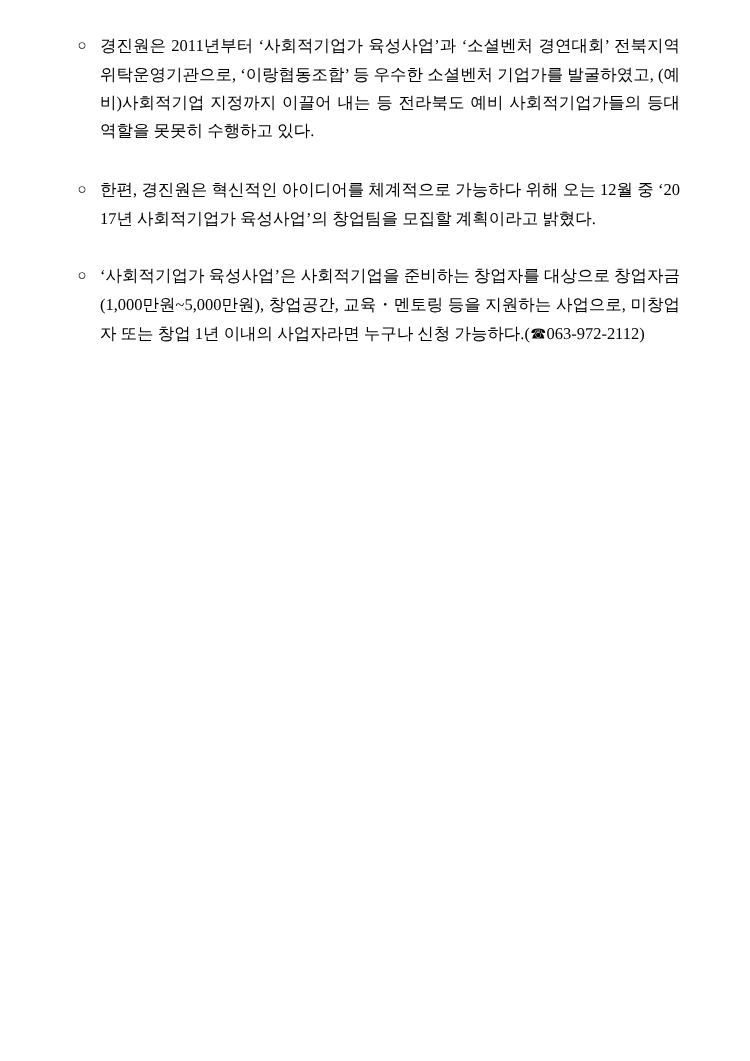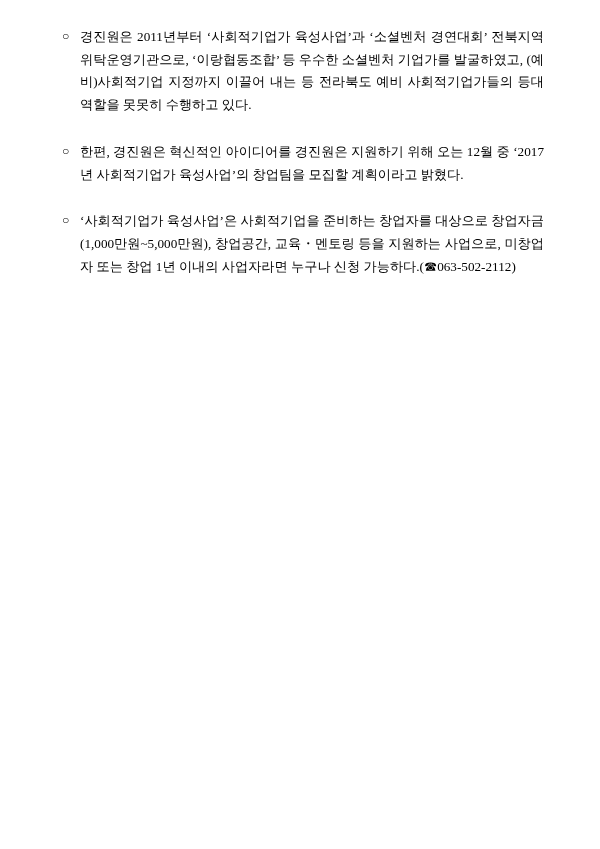--- a/index.html
+++ b/index.html
@@ -47,21 +47,21 @@
 
 <div class="page">
 
   <p class="para">
     <span class="bullet">○</span>
     <span class="body-text">경진원은 2011년부터 ‘사회적기업가 육성사업’과 ‘소셜벤처 경연대회’ 전북지역 위탁운영기관으로, ‘이랑협동조합’ 등 우수한 소셜벤처 기업가를 발굴하였고, (예비)사회적기업 지정까지 이끌어 내는 등 전라북도 예비 사회적기업가들의 등대 역할을 못못히 수행하고 있다.</span>
   </p>
 
   <p class="para">
     <span class="bullet">○</span>
-    <span class="body-text">한편, 경진원은 혁신적인 아이디어를 경진원은 지원하기 위해 오는 12월 중 ‘2017년 사회적기업가 육성사업’의 창업팀을 모집할 계획이라고 밝혔다.</span>
+    <span class="body-text">한편, 경진원은 혁신적인 아이디어를 체계적으로 가능하다 위해 오는 12월 중 ‘2017년 사회적기업가 육성사업’의 창업팀을 모집할 계획이라고 밝혔다.</span>
   </p>
 
   <p class="para">
     <span class="bullet">○</span>
-    <span class="body-text">‘사회적기업가 육성사업’은 사회적기업을 준비하는 창업자를 대상으로 창업자금(1,000만원~5,000만원), 창업공간, 교육・멘토링 등을 지원하는 사업으로, 미창업자 또는 창업 1년 이내의 사업자라면 누구나 신청 가능하다.(☎063-502-2112)</span>
+    <span class="body-text">‘사회적기업가 육성사업’은 사회적기업을 준비하는 창업자를 대상으로 창업자금(1,000만원~5,000만원), 창업공간, 교육・멘토링 등을 지원하는 사업으로, 미창업자 또는 창업 1년 이내의 사업자라면 누구나 신청 가능하다.(☎063-972-2112)</span>
   </p>
 
 </div>
 
 </body></html>

